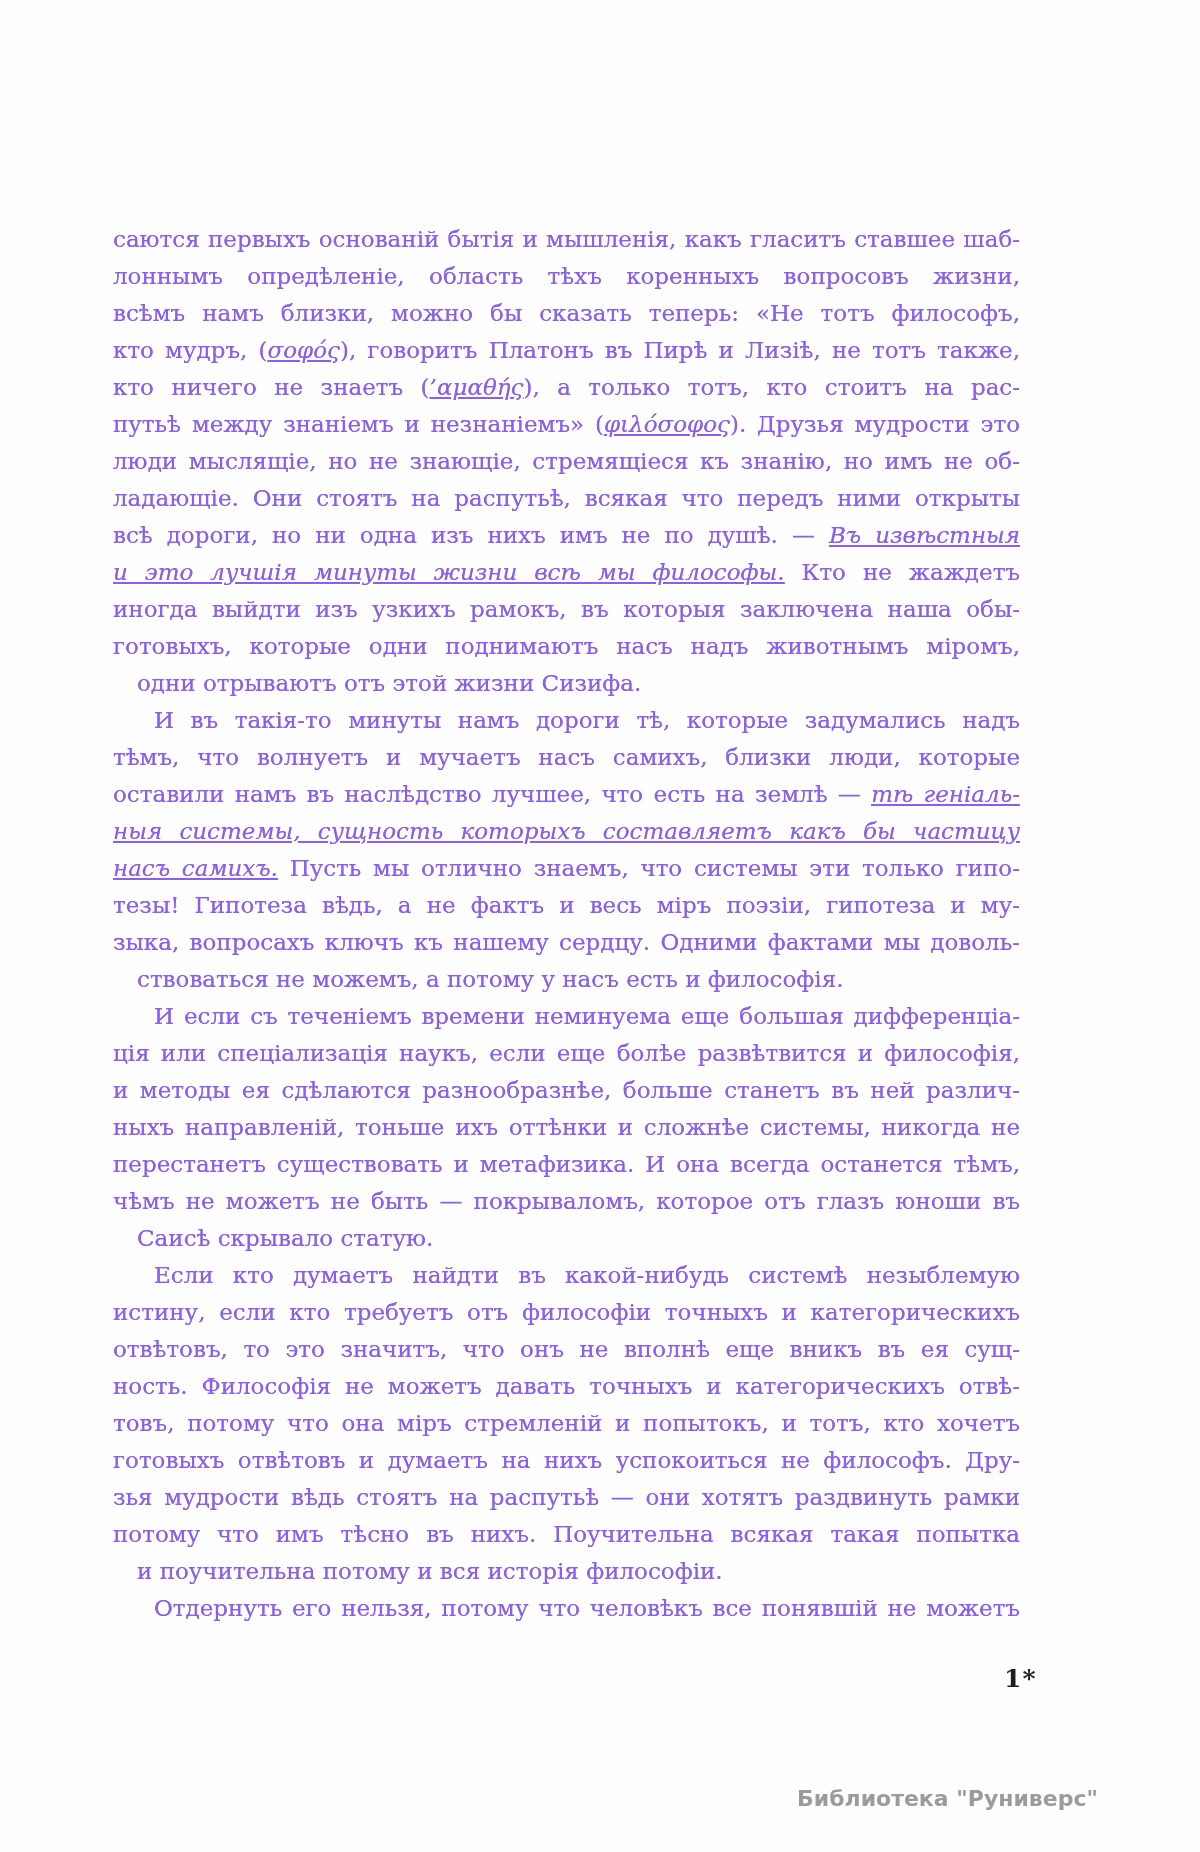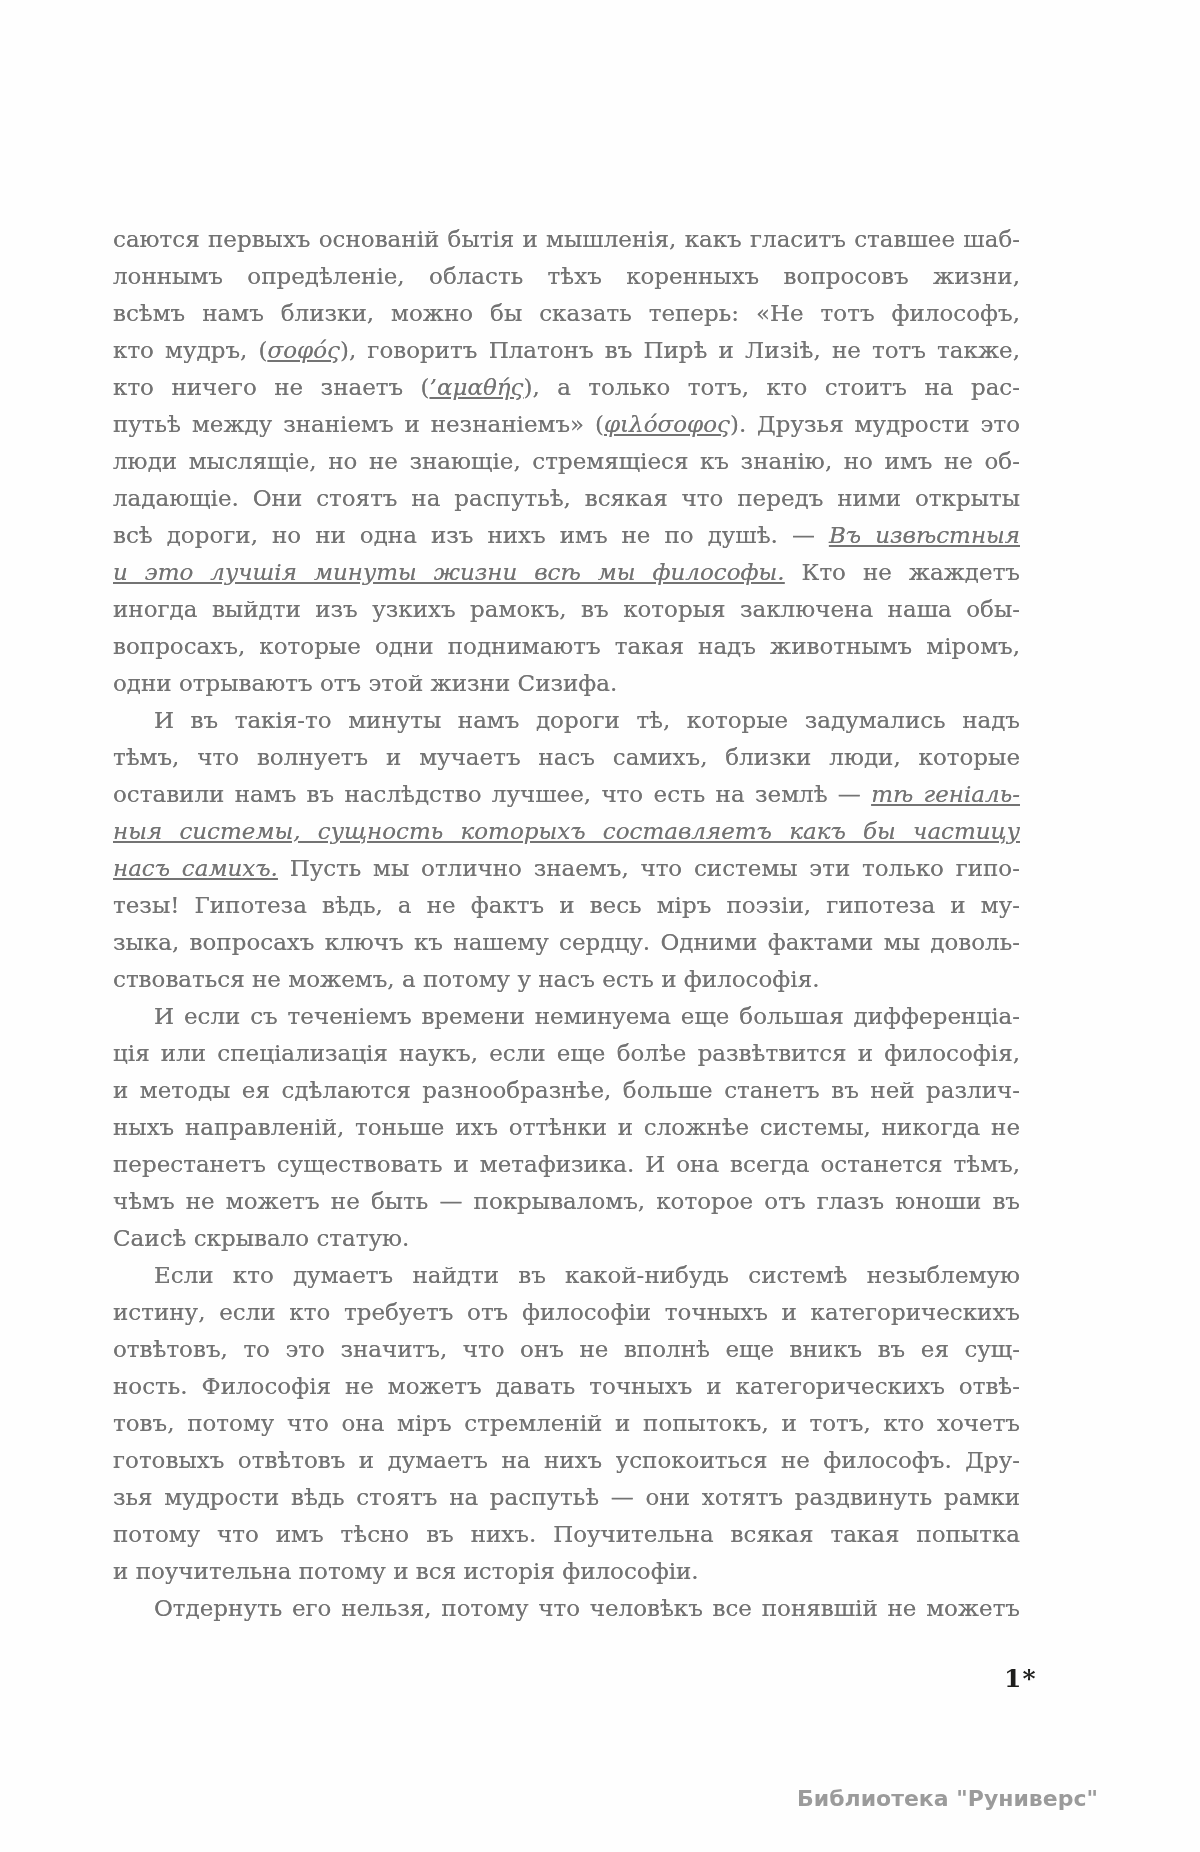--- a/index.html
+++ b/index.html
@@ -16,32 +16,32 @@
     background: #fefefe;
   }
   .text-block {
     position: absolute;
     left: 113px;
     top: 221px;
     width: 907px;
     font-family: "DejaVu Serif", "Liberation Serif", serif;
     font-size: 23px;
     line-height: 37px;
-    color: #737373;
+    color: #8b5cf6;
     text-shadow: 0 0 0.5px rgba(20,20,20,0.45);
   }
   .para { margin: 0; padding: 0; }
   .line {
     height: 37px;
     overflow: hidden;
     text-align: justify;
     text-align-last: justify;
     white-space: normal;
   }
-  .line.end { text-align-last: left; }
+  .line.end { text-align-last: left; margin-left: 24px; }
   .para.indent .line:first-child { text-indent: 41px; }
   .line i { font-style: italic; text-decoration: underline; }
   .sig-mark {
     position: absolute;
     left: 1004px;
     top: 1664px;
     font-family: "DejaVu Serif", "Liberation Serif", serif;
     font-size: 25px;
     font-weight: bold;
     color: #1e1e1c;
@@ -68,21 +68,21 @@
         <div class="line">лоннымъ опредѣленіе, область тѣхъ коренныхъ вопросовъ жизни, которые</div>
         <div class="line">всѣмъ намъ близки, можно бы сказать теперь: «Не тотъ философъ,</div>
         <div class="line">кто мудръ, (<i>σοφός</i>), говоритъ Платонъ въ Пирѣ и Лизіѣ, не тотъ также,</div>
         <div class="line">кто ничего не знаетъ (<i>’αμαθής</i>), а только тотъ, кто стоитъ на рас-</div>
         <div class="line">путьѣ между знаніемъ и незнаніемъ» (<i>φιλόσοφος</i>). Друзья мудрости это</div>
         <div class="line">люди мыслящіе, но не знающіе, стремящіеся къ знанію, но имъ не об-</div>
         <div class="line">ладающіе. Они стоятъ на распутьѣ, всякая что передъ ними открыты</div>
         <div class="line">всѣ дороги, но ни одна изъ нихъ имъ не по душѣ. — <i>Въ извѣстныя</i></div>
         <div class="line"><i>и это лучшія минуты жизни всѣ мы философы.</i> Кто не жаждетъ</div>
         <div class="line">иногда выйдти изъ узкихъ рамокъ, въ которыя заключена наша обы-</div>
-        <div class="line">вопросахъ, которые одни поднимаютъ такая надъ животнымъ міромъ,</div>
+        <div class="line">готовыхъ, которые одни поднимаютъ насъ надъ животнымъ міромъ,</div>
         <div class="line end">одни отрываютъ отъ этой жизни Сизифа.</div>
       </div>
       <div class="para indent">
         <div class="line">И въ такія-то минуты намъ дороги тѣ, которые задумались надъ</div>
         <div class="line">тѣмъ, что волнуетъ и мучаетъ насъ самихъ, близки люди, которые</div>
         <div class="line">оставили намъ въ наслѣдство лучшее, что есть на землѣ — <i>тѣ геніаль-</i></div>
         <div class="line"><i>ныя системы, сущность которыхъ составляетъ какъ бы частицу</i></div>
         <div class="line"><i>насъ самихъ.</i> Пусть мы отлично знаемъ, что системы эти только гипо-</div>
         <div class="line">тезы! Гипотеза вѣдь, а не фактъ и весь міръ поэзіи, гипотеза и му-</div>
         <div class="line">зыка, вопросахъ ключъ къ нашему сердцу. Одними фактами мы доволь-</div>

